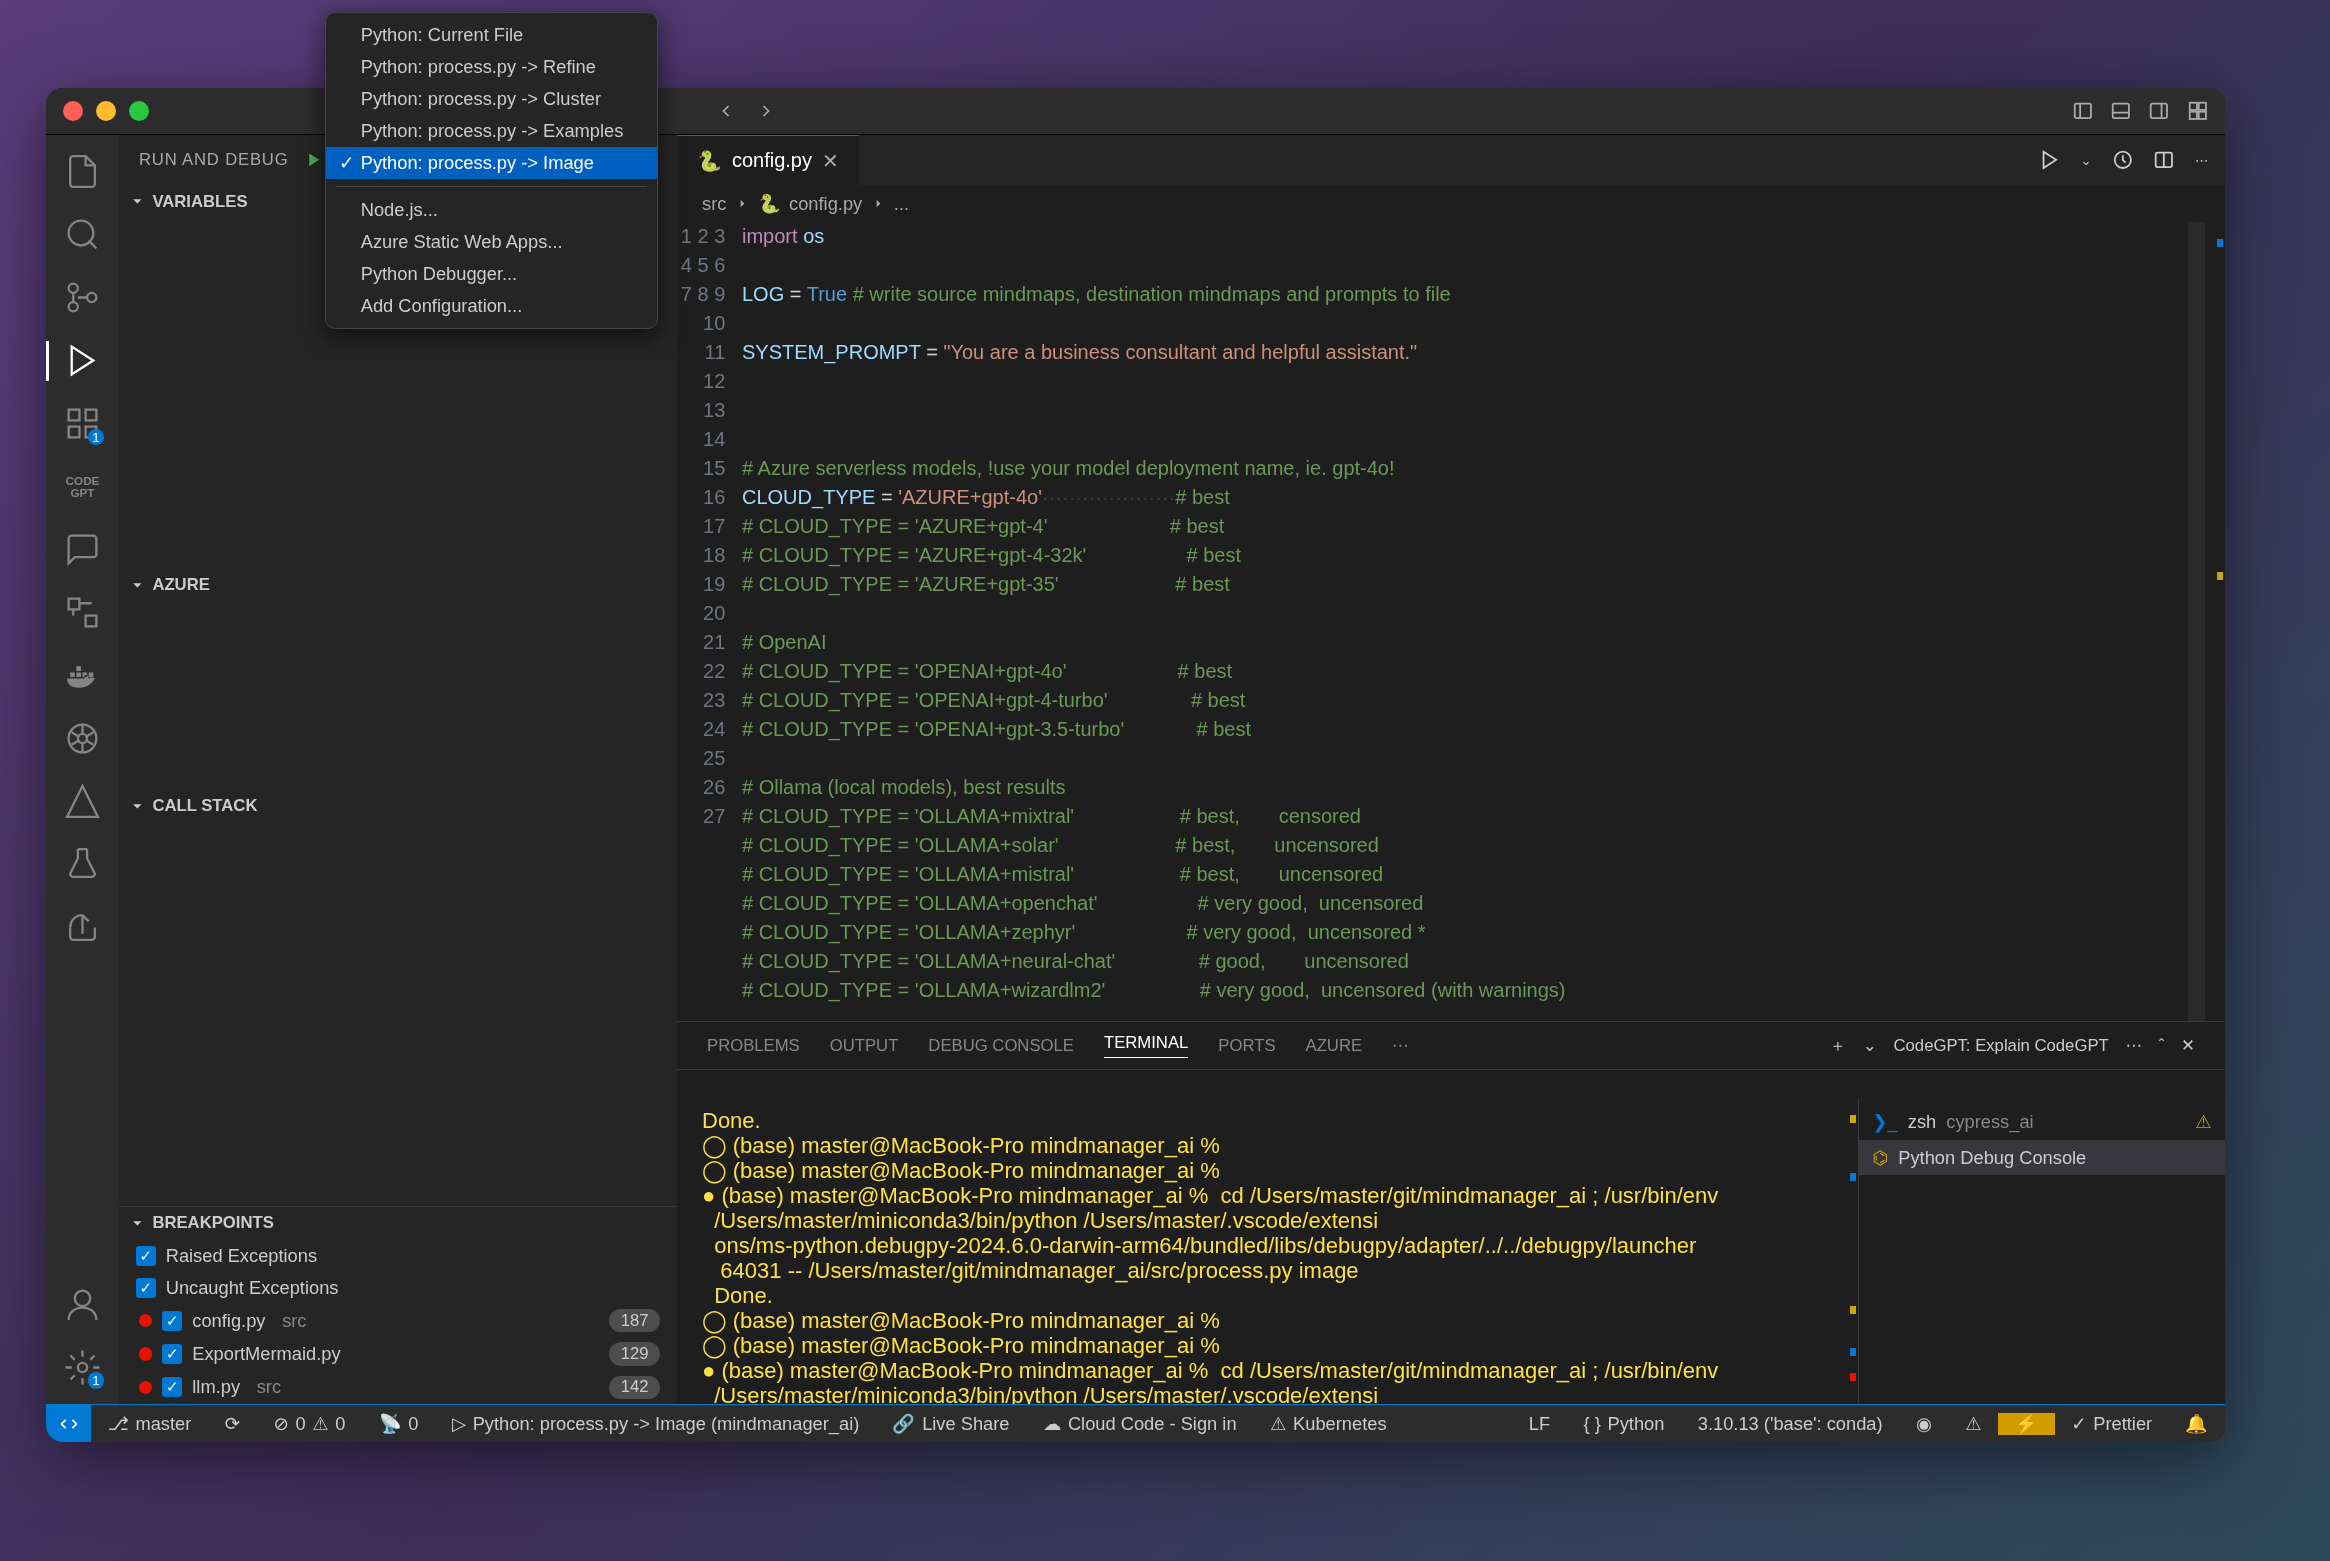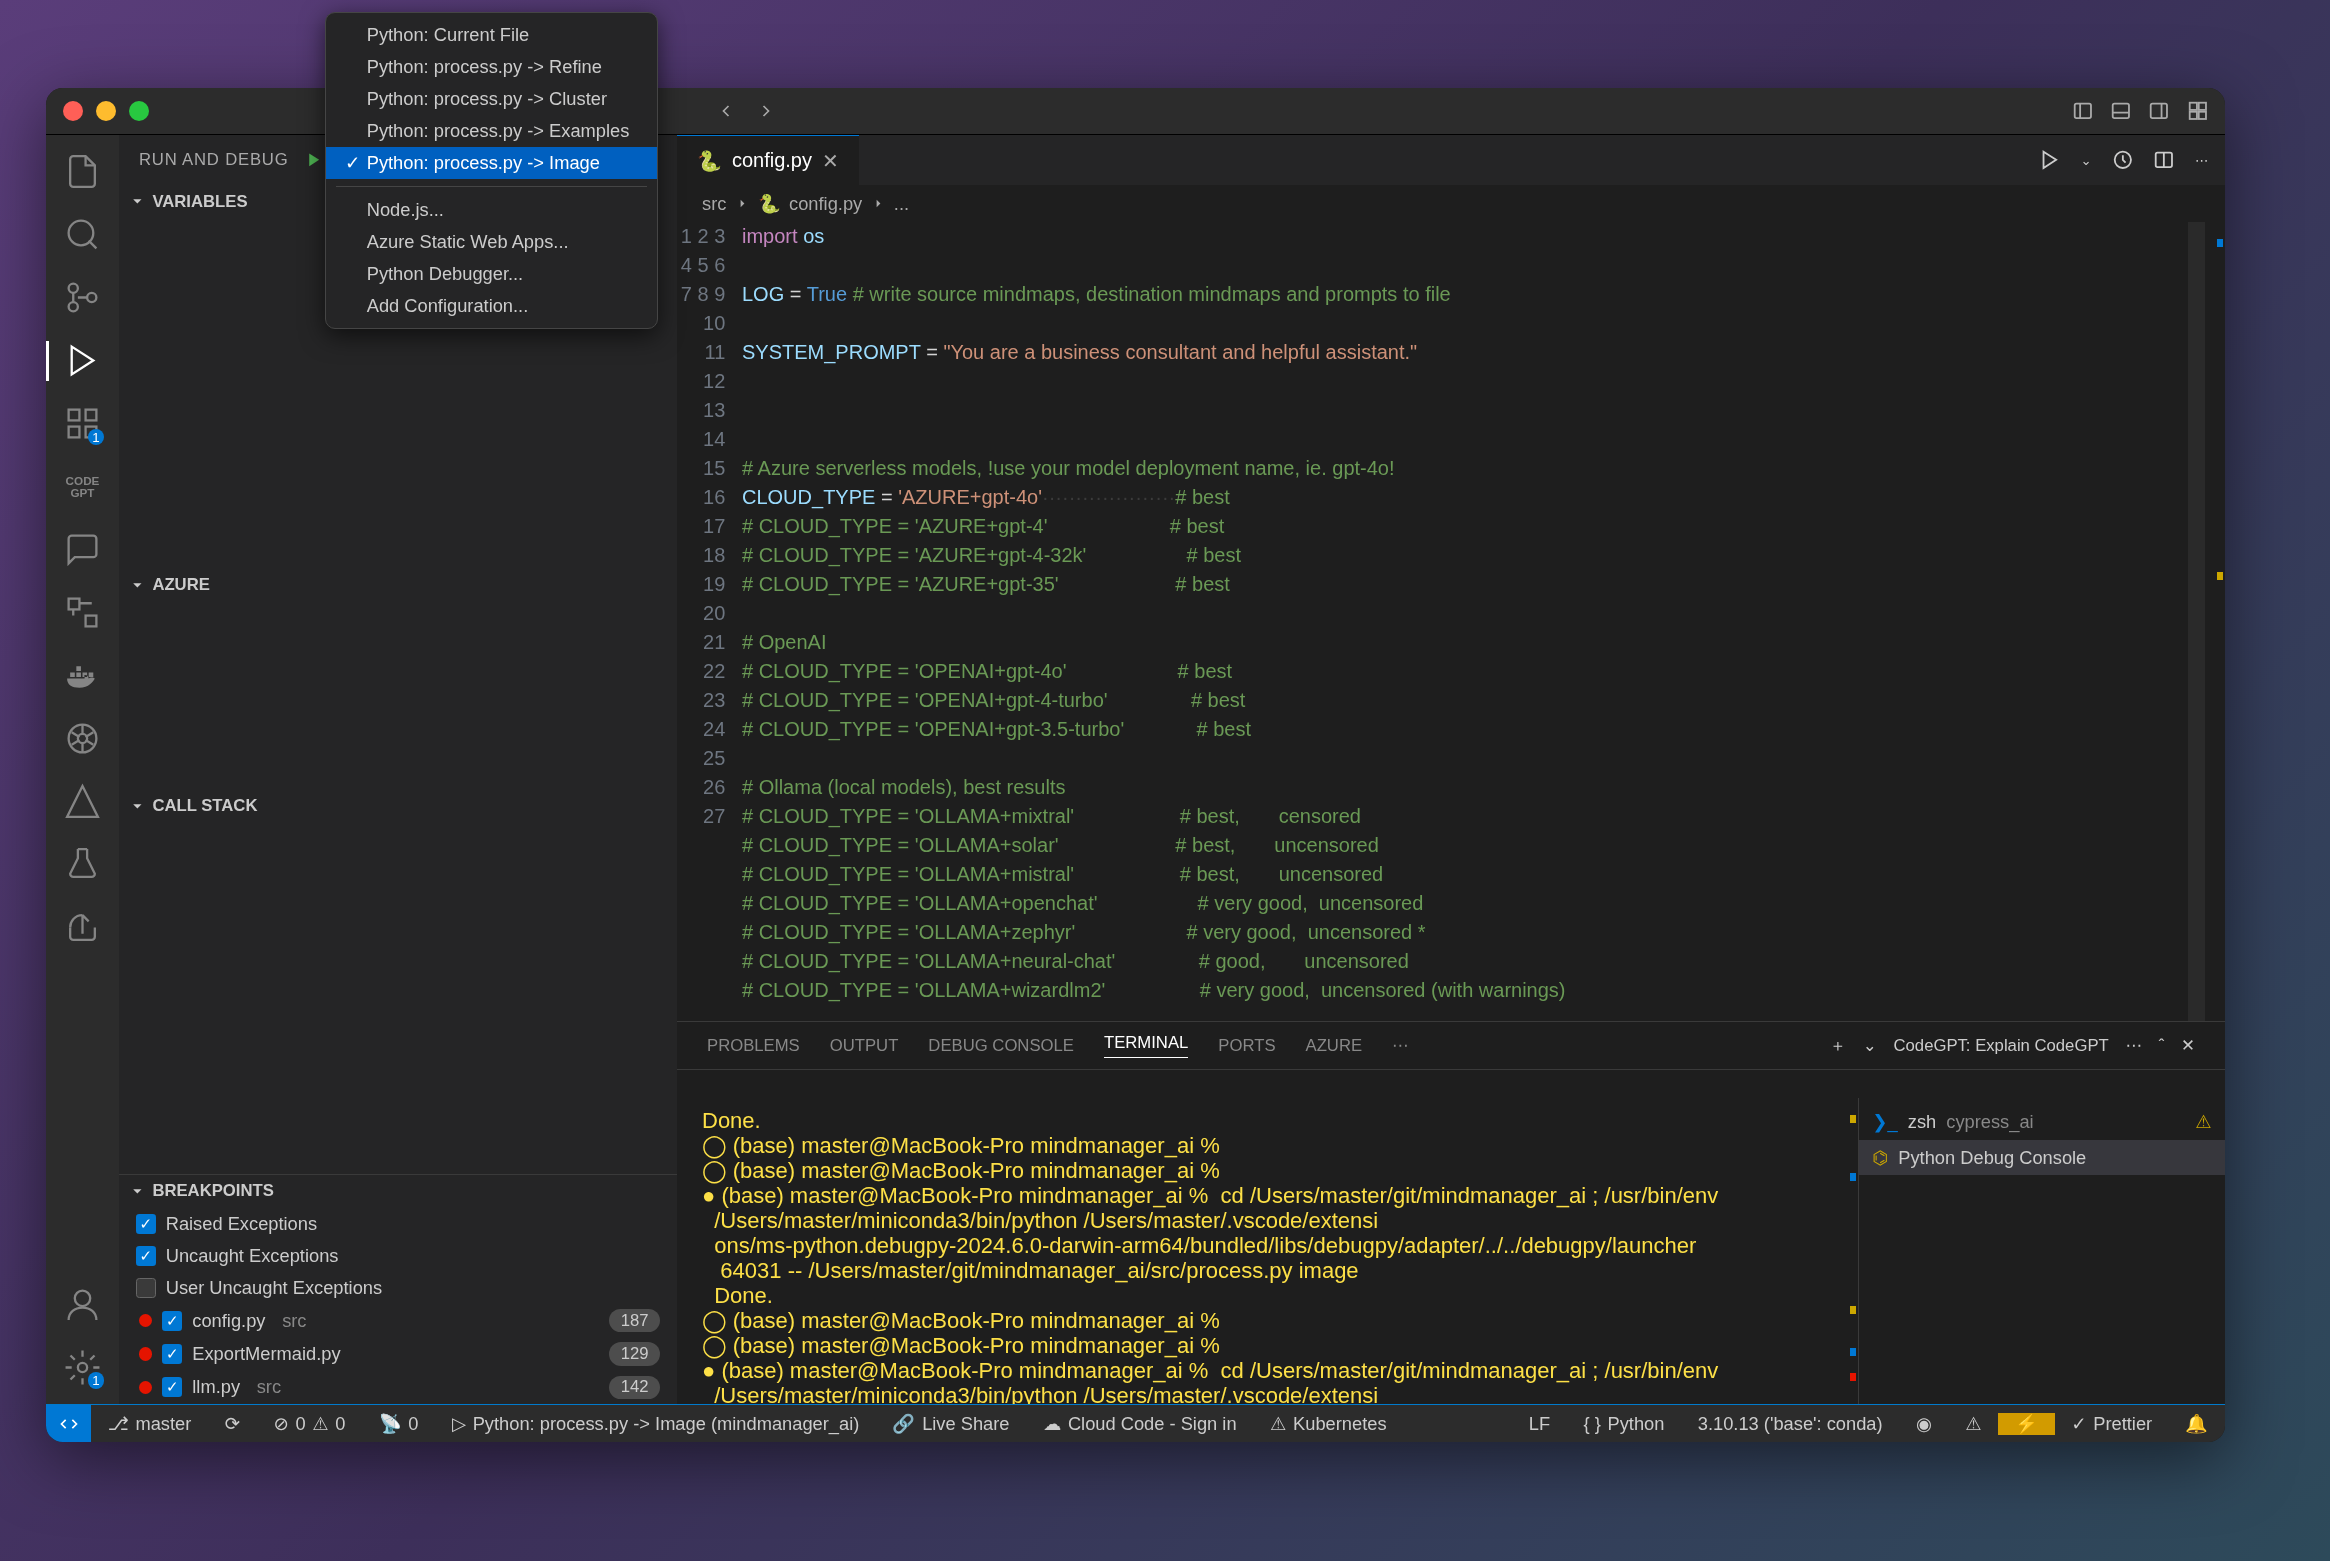--- a/index.html
+++ b/index.html
@@ -57,21 +57,21 @@
 .term-list { width:367px; border-left:0.8px solid #3a3a3a; font-size:18.3px; color:#ccc; padding-top:6.7px;}
 .term-item { display:flex; align-items:center; gap:10px; padding:6.7px 13.3px;}
 .term-item.active { background:#37373d;}
 .term-item .warn{color:#cca700; margin-left:auto;}
 .statusbar { height:38px; background:#007acc; background:#2c2c2c; border-top:0.8px solid #007acc; display:flex; align-items:center; font-size:18.3px; color:#ccc;}
 .statusbar .sb-l { background:#0078d4; height:100%; width:45px; display:flex; align-items:center; justify-content:center; color:#fff;}
 .statusbar .sb-item { padding:0 16.7px; display:flex; align-items:center; gap:6.7px;}
 .statusbar .sb-item.warn-bg{ background:#d29b00; color:#000;}
 .statusbar svg{width:20px;height:20px;}
 .dropdown { position:absolute; left:325px; top:11.7px; width:333px; background:#252526; border:0.8px solid #454545; border-radius:10px; padding:6.7px 0; box-shadow:0 6.7px 25px rgba(0,0,0,0.6); z-index:1000; font-size:18.3px; color:#ccc;}
-.dd-item { padding:5px 19px; display:flex; align-items:center; gap:6.7px;}
+.dd-item { padding:5px 13px; display:flex; align-items:center; gap:6.7px;}
 .dd-item.sel { background:#0060c0; color:#fff;}
 .dd-sep { height:0.8px; background:#454545; margin:6.7px 10px;}
 .check-mark{width:15px;visibility:hidden;}
 .dd-item.sel .check-mark{visibility:visible;}
 .minimap{width:16.7px; background:#2a2a2a;}
 .marker-strip{width:20px; position:relative;}
 .marker-strip div{position:absolute;width:6.7px;height:8.3px;right:1.7px;}
 </style>
 </head>
 <body>
@@ -246,24 +246,20 @@
             <span>BREAKPOINTS</span>
           </div>
         <div id="bp-opts">
             <div class="bp-row">
               <div class="bp-check ">✓</div>
               <span>Raised Exceptions</span>
             </div>
             <div class="bp-row">
               <div class="bp-check ">✓</div>
               <span>Uncaught Exceptions</span>
-            </div>
-            <div class="bp-row">
-              <div class="bp-check empty"></div>
-              <span>User Uncaught Exceptions</span>
             </div>
           </div>
         <div id="bp-files">
             <div class="bp-row">
               <div class="bp-red-dot"></div>
               <div class="bp-check">✓</div>
               <span>config.py</span>
               <span class="bp-sub">src</span>
               <span class="bp-badge">187</span>
             </div>

